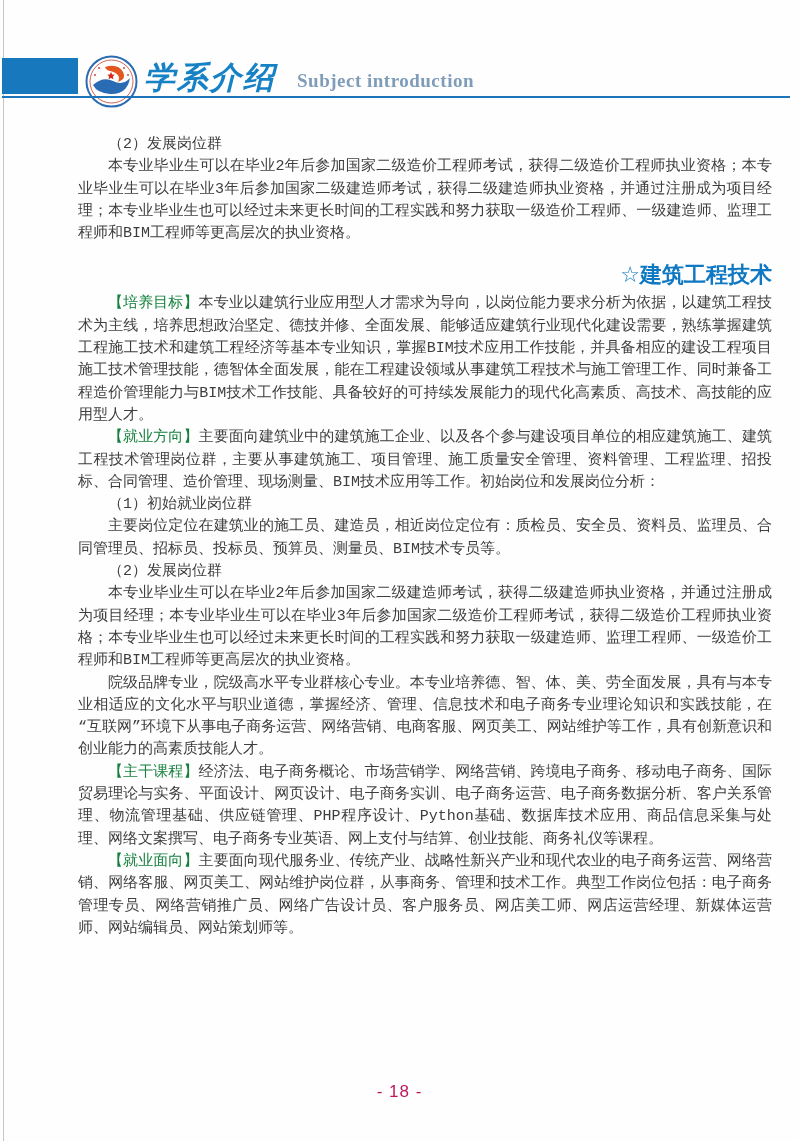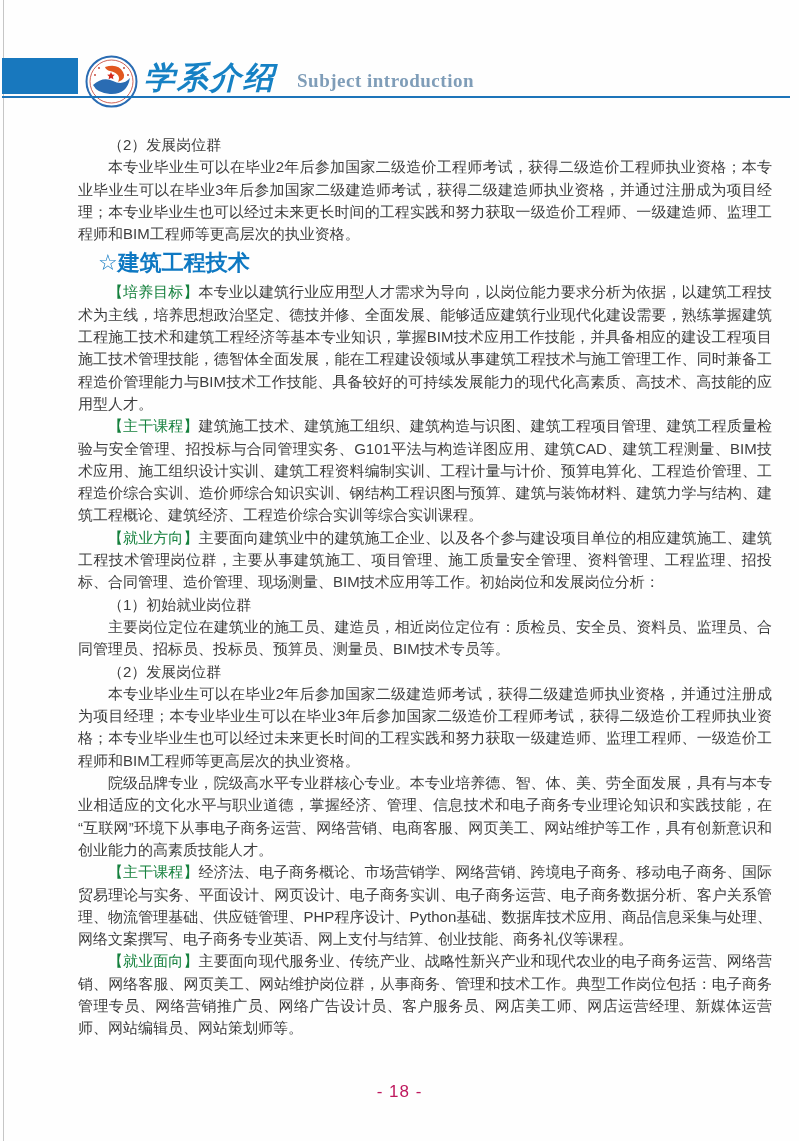--- a/index.html
+++ b/index.html
@@ -42,30 +42,30 @@
     background:#1d74b9;
   }
   
   .content{
     position:absolute;left:78px;top:134px;width:694px;
     font-size:15px;line-height:22.3px;
     text-align:justify;
     text-justify:inter-ideograph;
     word-break:break-all;
   }
-  .content p{margin:0;}
+  .content p{margin:0;font-family:Liberation Mono, monospace;}
   .item-head{text-indent:2em;}
   .para{text-indent:2em;}
   .sec-title{
-    margin:3px 0 3px 0;
+    margin:15px 0 3px 0;
     padding-left:20px;
     font-size:22px;line-height:30px;
     font-weight:bold;
     color:#0e78c2;
-    text-align:left;
+    text-align:right;
     text-indent:0;
   }
   .lbl{color:#15803d;}
   
   .page-num{
     position:absolute;left:0;top:1082px;width:799px;
     text-align:center;
     font-size:17px;color:#be185d;
     letter-spacing:1px;
   }
@@ -99,21 +99,20 @@
 
   <div class="content">
 
     <p class="item-head">（2）发展岗位群</p>
     <p class="para">本专业毕业生可以在毕业2年后参加国家二级造价工程师考试，获得二级造价工程师执业资格；本专业毕业生可以在毕业3年后参加国家二级建造师考试，获得二级建造师执业资格，并通过注册成为项目经理；本专业毕业生也可以经过未来更长时间的工程实践和努力获取一级造价工程师、一级建造师、监理工程师和BIM工程师等更高层次的执业资格。</p>
 
     <h2 class="sec-title">☆建筑工程技术</h2>
 
     <p class="para"><span class="lbl">【培养目标】</span><span>本专业以建筑行业应用型人才需求为导向，以岗位能力要求分析为依据，以建筑工程技术为主线，培养思想政治坚定、德技并修、全面发展、能够适应建筑行业现代化建设需要，熟练掌握建筑工程施工技术和建筑工程经济等基本专业知识，掌握BIM技术应用工作技能，并具备相应的建设工程项目施工技术管理技能，德智体全面发展，能在工程建设领域从事建筑工程技术与施工管理工作、同时兼备工程造价管理能力与BIM技术工作技能、具备较好的可持续发展能力的现代化高素质、高技术、高技能的应用型人才。</span></p>
 
-    <p class="para"><span class="lbl">【主干课程】</span><span>建筑施工技术、建筑施工组织、建筑构造与识图、建筑工程项目管理、建筑工程质量检验与安全管理、招投标与合同管理实务、G101平法与构造详图应用、建筑CAD、建筑工程测量、BIM技术应用、施工组织设计实训、建筑工程资料编制实训、工程计量与计价、预算电算化、工程造价管理、工程造价综合实训、造价师综合知识实训、钢结构工程识图与预算、建筑与装饰材料、建筑力学与结构、建筑工程概论、建筑经济、工程造价综合实训等综合实训课程。</span></p>
 
     <p class="para"><span class="lbl">【就业方向】</span><span>主要面向建筑业中的建筑施工企业、以及各个参与建设项目单位的相应建筑施工、建筑工程技术管理岗位群，主要从事建筑施工、项目管理、施工质量安全管理、资料管理、工程监理、招投标、合同管理、造价管理、现场测量、BIM技术应用等工作。初始岗位和发展岗位分析：</span></p>
 
     <p class="item-head">（1）初始就业岗位群</p>
     <p class="para">主要岗位定位在建筑业的施工员、建造员，相近岗位定位有：质检员、安全员、资料员、监理员、合同管理员、招标员、投标员、预算员、测量员、BIM技术专员等。</p>
 
     <p class="item-head">（2）发展岗位群</p>
     <p class="para">本专业毕业生可以在毕业2年后参加国家二级建造师考试，获得二级建造师执业资格，并通过注册成为项目经理；本专业毕业生可以在毕业3年后参加国家二级造价工程师考试，获得二级造价工程师执业资格；本专业毕业生也可以经过未来更长时间的工程实践和努力获取一级建造师、监理工程师、一级造价工程师和BIM工程师等更高层次的执业资格。</p>
 
 

